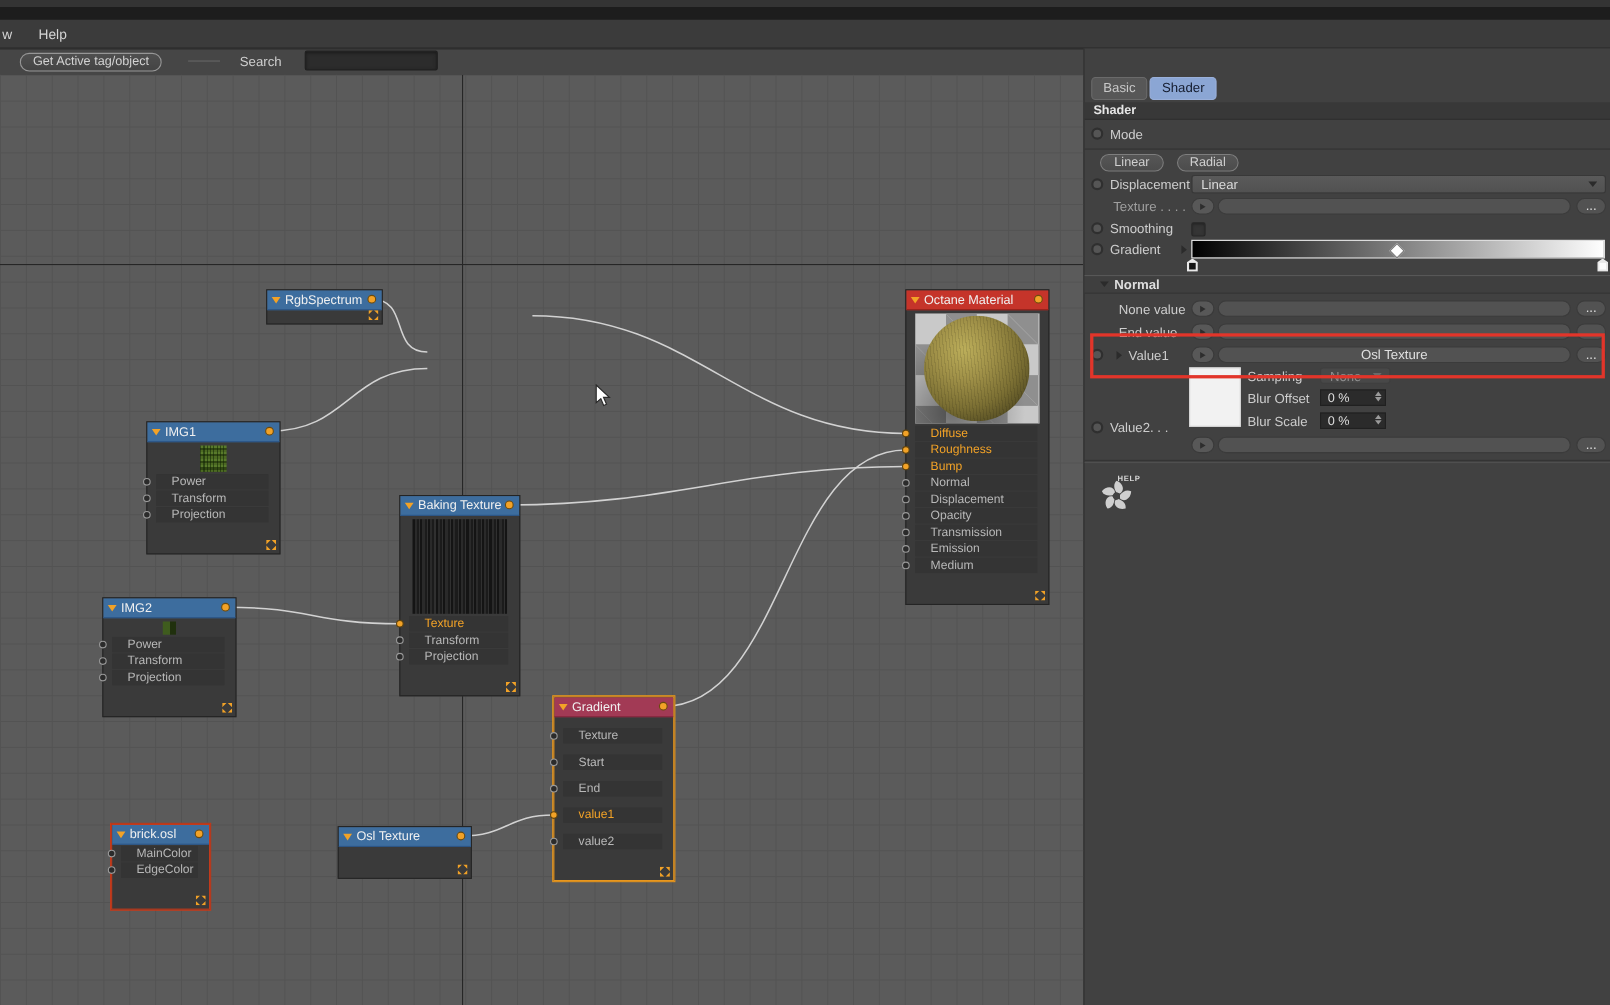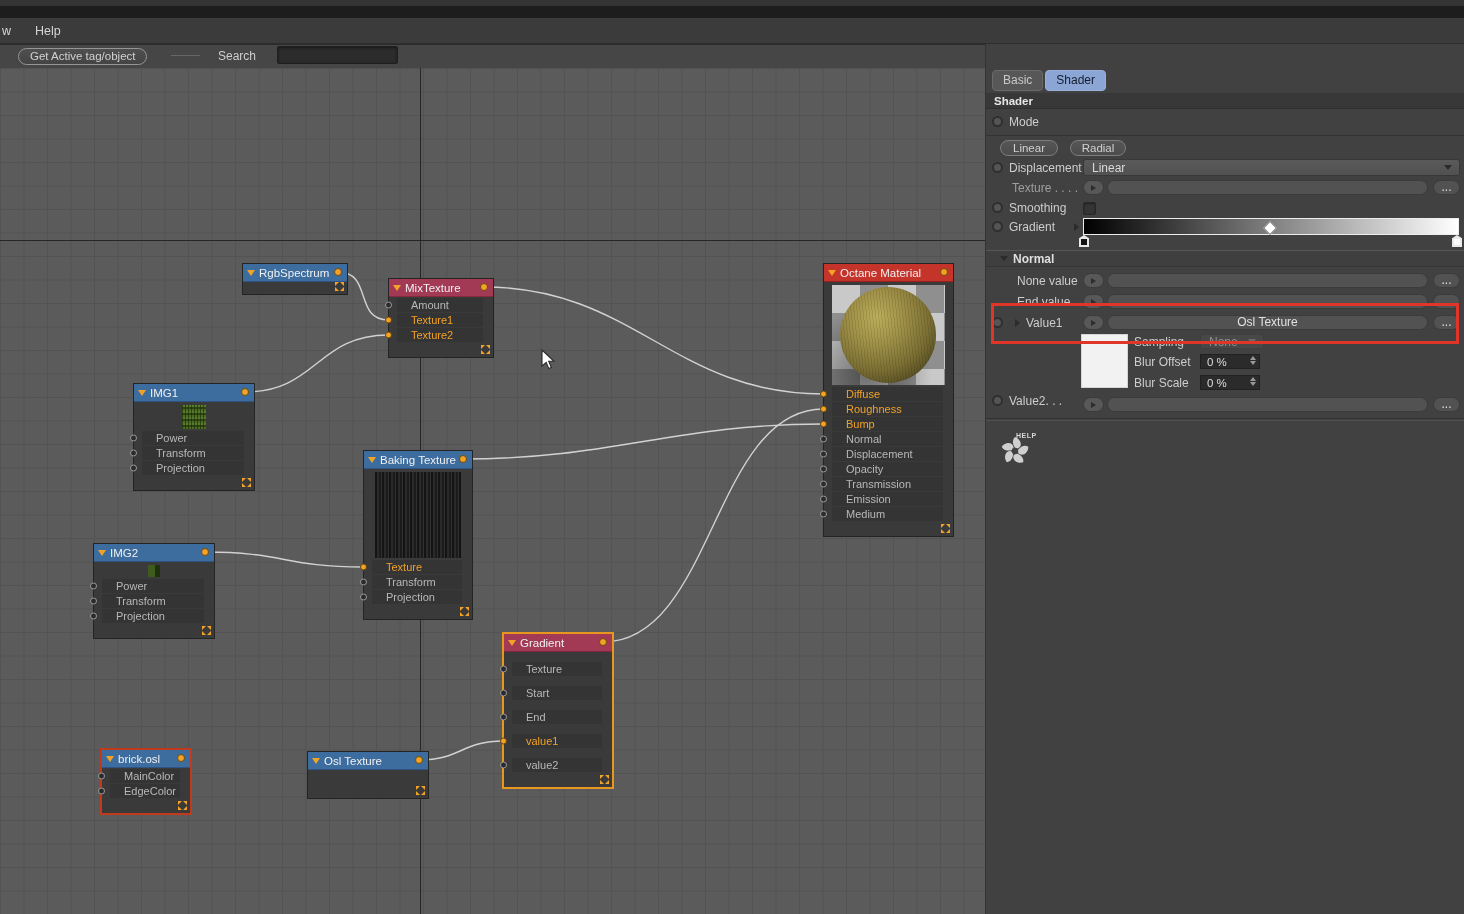--- a/index.html
+++ b/index.html
@@ -20,21 +20,21 @@
              border-radius:2px;box-shadow:inset 0 1px 3px #181818;color:#ddd;font-size:12px;padding:0 4px;box-sizing:border-box;outline:none;}
   
   #canvas{position:absolute;left:0;top:68px;width:985px;height:846px;background-color:#5b5b5b;
           background-image:linear-gradient(#535353 1px,transparent 1px),linear-gradient(90deg,#535353 1px,transparent 1px);
           background-size:23.5px 23.5px;overflow:hidden;}
   .axis-v{position:absolute;left:420px;top:0;bottom:0;width:1px;background:#262626;}
   .axis-h{position:absolute;left:0;right:0;top:172px;height:1px;background:#262626;}
   #wires{position:absolute;left:0;top:0;z-index:1;}
   
   .node{position:absolute;z-index:2;background:#3a3a3a;border:1px solid #242424;box-sizing:border-box;
-        padding-bottom:15px;font-size:11px;}
+        padding-bottom:28px;font-size:11px;}
   .node.sel-orange{border:1px solid #e8971e;box-shadow:0 0 0 1px #e8971e;}
   .node.sel-red{border:1px solid #c23a1b;box-shadow:0 0 0 1px #c23a1b;}
   .nhead{height:17px;display:flex;align-items:center;gap:4px;padding:0 4px;position:relative;}
   .hd-blue{background:#3d6d9e;border-bottom:1px solid #2c5585;}
   .hd-crimson{background:#a23a55;border-bottom:1px solid #86293f;}
   .hd-red{background:#c5342a;border-bottom:1px solid #94221b;}
   .ntri{width:0;height:0;border-left:4px solid transparent;border-right:4px solid transparent;border-top:6px solid #f2a227;}
   .ntitle{flex:1;color:#f0f0f0;font-size:11.5px;white-space:nowrap;overflow:hidden;}
   .out-dot{position:absolute;right:5px;top:4px;width:8px;height:8px;border-radius:50%;
            background:#f2a227;border:1px solid #6b4a0e;box-sizing:border-box;}
@@ -157,36 +157,20 @@
           <span class="ntitle">RgbSpectrum</span>
           <span class="out-dot"></span>
         </div>
         <svg width="9" height="9" class="expand">
           <path d="M0,0 L4,0 L0,4 Z" fill="#f2a227"></path>
           <path d="M9,0 L9,4 L5,0 Z" fill="#f2a227"></path>
           <path d="M0,9 L0,5 L4,9 Z" fill="#f2a227"></path>
           <path d="M9,9 L5,9 L9,5 Z" fill="#f2a227"></path>
         </svg>
       </div>
-      <div class="node" style="left: 388px; top: 210px; width: 106px;">
-        <div class="nhead hd-crimson">
-          <span class="ntri"></span>
-          <span class="ntitle">MixTexture</span>
-          <span class="out-dot"></span>
-        </div>
-        <div class="row">Amount<span class="port open"></span></div>
-        <div class="row conn">Texture1<span class="port conn"></span></div>
-        <div class="row conn">Texture2<span class="port conn"></span></div>
-        <svg width="9" height="9" class="expand">
-          <path d="M0,0 L4,0 L0,4 Z" fill="#f2a227"></path>
-          <path d="M9,0 L9,4 L5,0 Z" fill="#f2a227"></path>
-          <path d="M0,9 L0,5 L4,9 Z" fill="#f2a227"></path>
-          <path d="M9,9 L5,9 L9,5 Z" fill="#f2a227"></path>
-        </svg>
-      </div>
       <div class="node" style="left: 133px; top: 315px; width: 122px;">
         <div class="nhead hd-blue">
           <span class="ntri"></span>
           <span class="ntitle">IMG1</span>
           <span class="out-dot"></span>
         </div>
         <div class="thumb thumb-img1"></div>
         <div class="row">Power<span class="port open"></span></div>
         <div class="row">Transform<span class="port open"></span></div>
         <div class="row">Projection<span class="port open"></span></div>
@@ -418,21 +402,21 @@
       <span class="plabel">Blur Scale</span>
     </div>
     <span class="spin" style="left:214px;top:331px;width:60px">
       <span>0 %</span>
       <span class="arr">
           <i class="up"></i>
           <i class="dn"></i>
         </span>
     </span>
 
-    <div class="prow" style="left:6px;top:348px">
+    <div class="prow" style="left:6px;top:336px">
       <span class="radio"></span>
       <span class="plabel">Value2. . .</span>
     </div>
     <span class="arrow-btn" style="left:97px;top:353px">
         <i></i>
       </span>
     <span class="pill" style="left:121px;top:353px;width:321px"></span>
     <span class="pill" style="left:447px;top:353px;width:27px">...</span>
 
     <div class="hairline" style="top:374px"></div>

